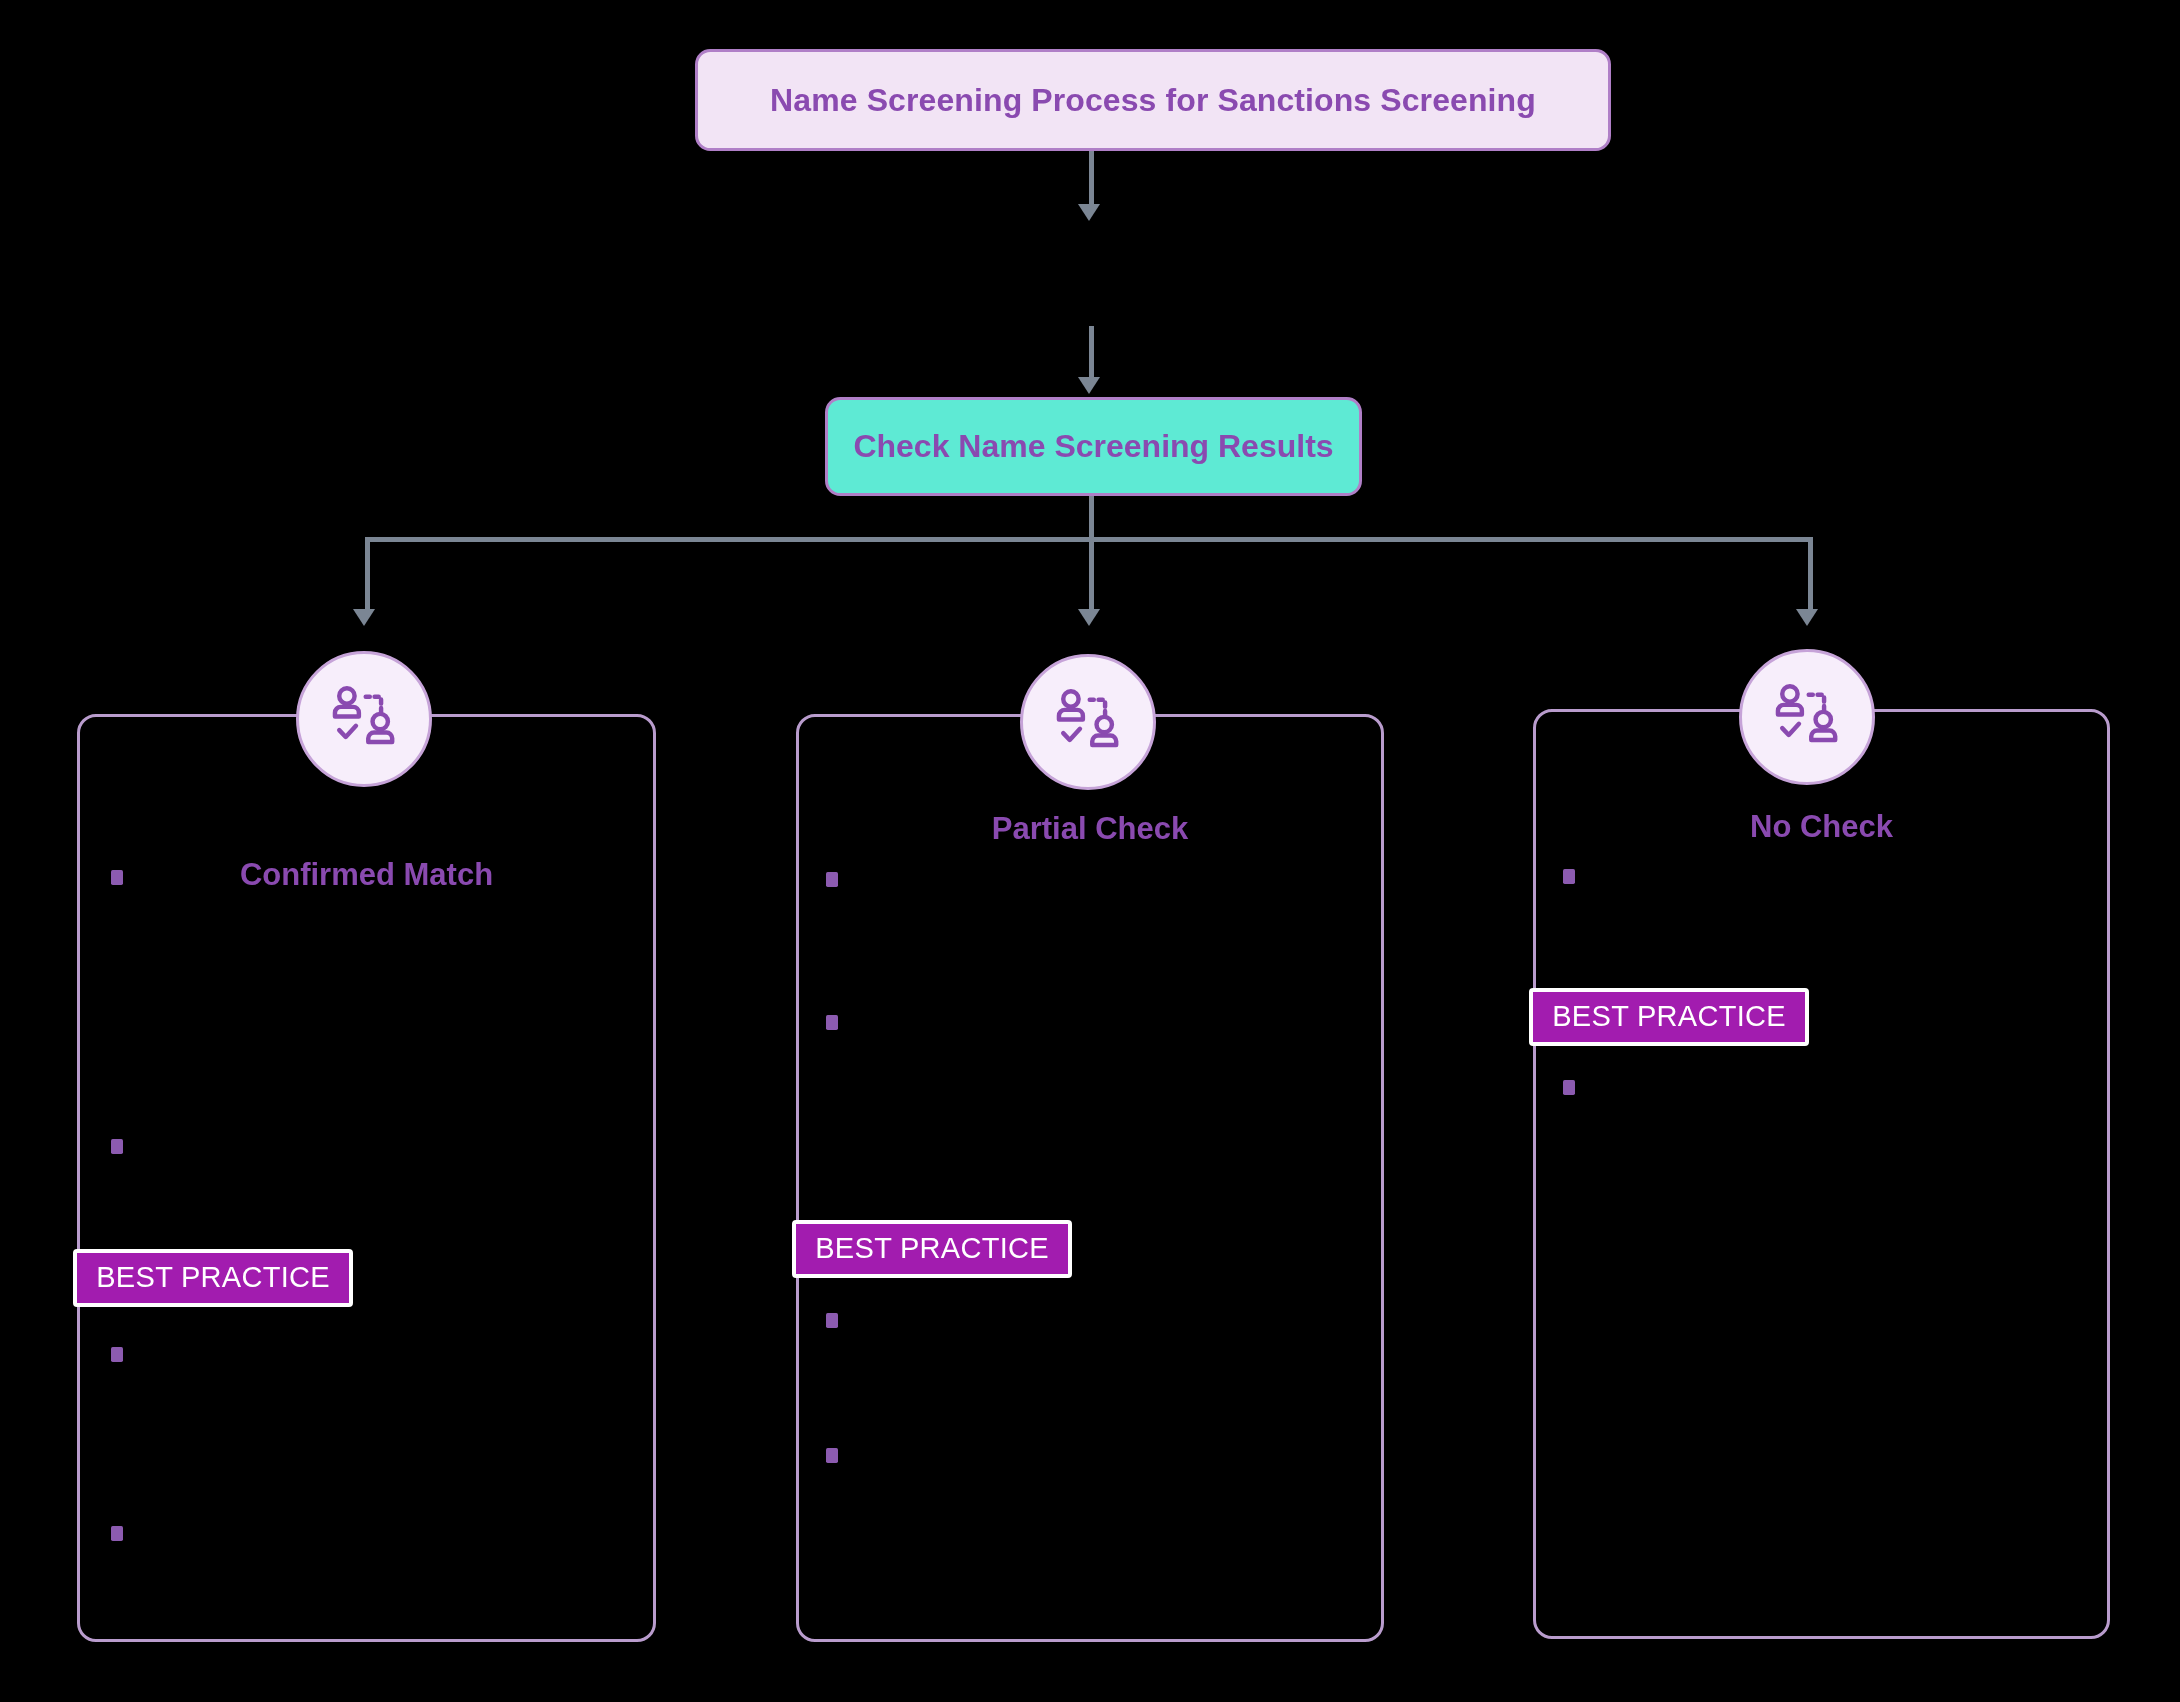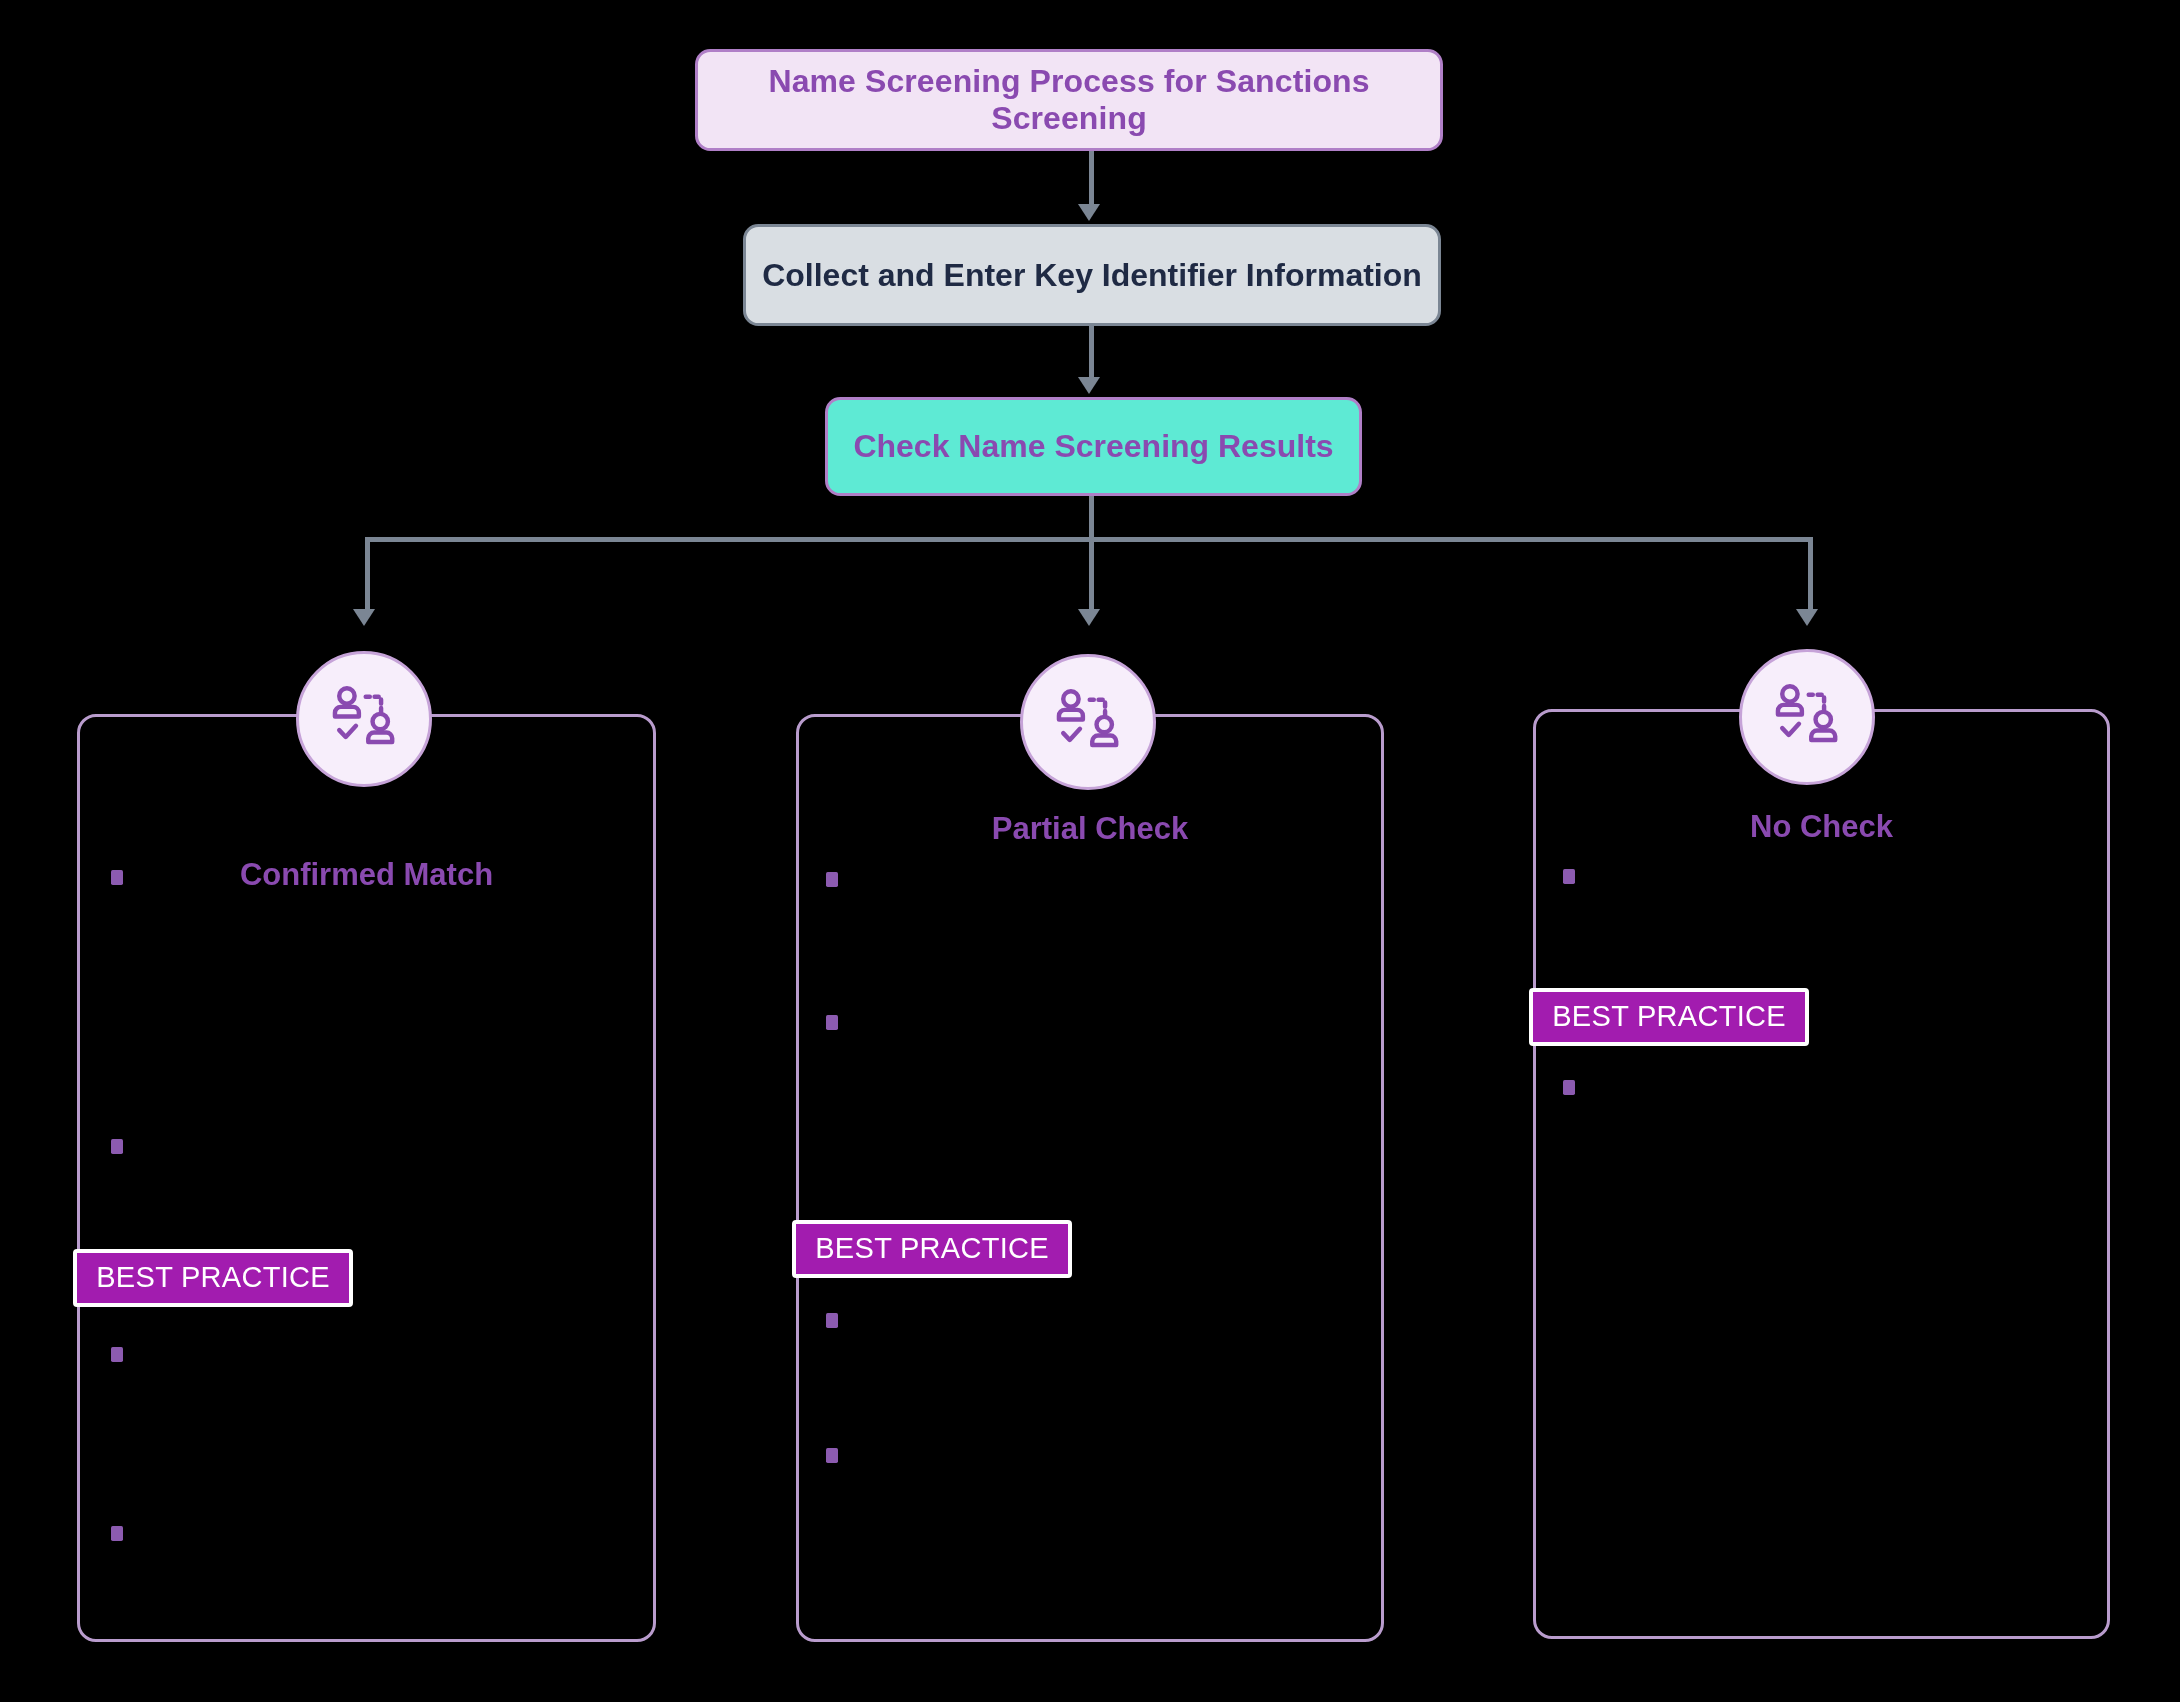--- a/index.html
+++ b/index.html
@@ -6,21 +6,21 @@
   body{width:2181px;height:1703px;position:relative;overflow:hidden;
        font-family:"Liberation Sans","DejaVu Sans",sans-serif;}
 
   .canvas{position:absolute;inset:0;}
 
   
   .node{position:absolute;display:flex;align-items:center;justify-content:center;
         box-sizing:border-box;text-align:center;}
 
   .node-title{
-    left:695px;top:49px;width:748px;height:102px;
+    left:695px;top:49px;width:916px;height:102px;
     background:#f2e4f5;border:3.4px solid #b07fc7;border-radius:15.3px;
     color:#8a4ab0;font-size:32px;font-weight:700;letter-spacing:0.1px;
   }
   .node-step{
     left:743px;top:224px;width:698px;height:102px;
     background:#d9dee3;border:3.4px solid #7b8694;border-radius:15.3px;
     color:#1f2a44;font-size:32px;font-weight:700;
   }
   .node-decision{
     left:825px;top:397px;width:537px;height:99px;
@@ -63,23 +63,20 @@
 
 <div class="canvas">
 
   <div class="node node-title">
     <span>Name Screening Process for Sanctions Screening</span>
   </div>
 
   <div class="edge v" style="left:1089px;top:151px;height:56px;"></div>
   <div class="arrow" style="left:1078px;top:204px;"></div>
 
-  <div class="node node-step">
-    <span>Collect and Enter Key Identifier Information</span>
-  </div>
 
   <div class="edge v" style="left:1089px;top:326px;height:54px;"></div>
   <div class="arrow" style="left:1078px;top:377px;"></div>
 
   <div class="node node-decision">
     <span>Check Name Screening Results</span>
   </div>
 
   <div class="edge v" style="left:1089px;top:496px;height:44px;"></div>
   <div class="edge h" style="left:365px;top:537px;width:1448px;"></div>

